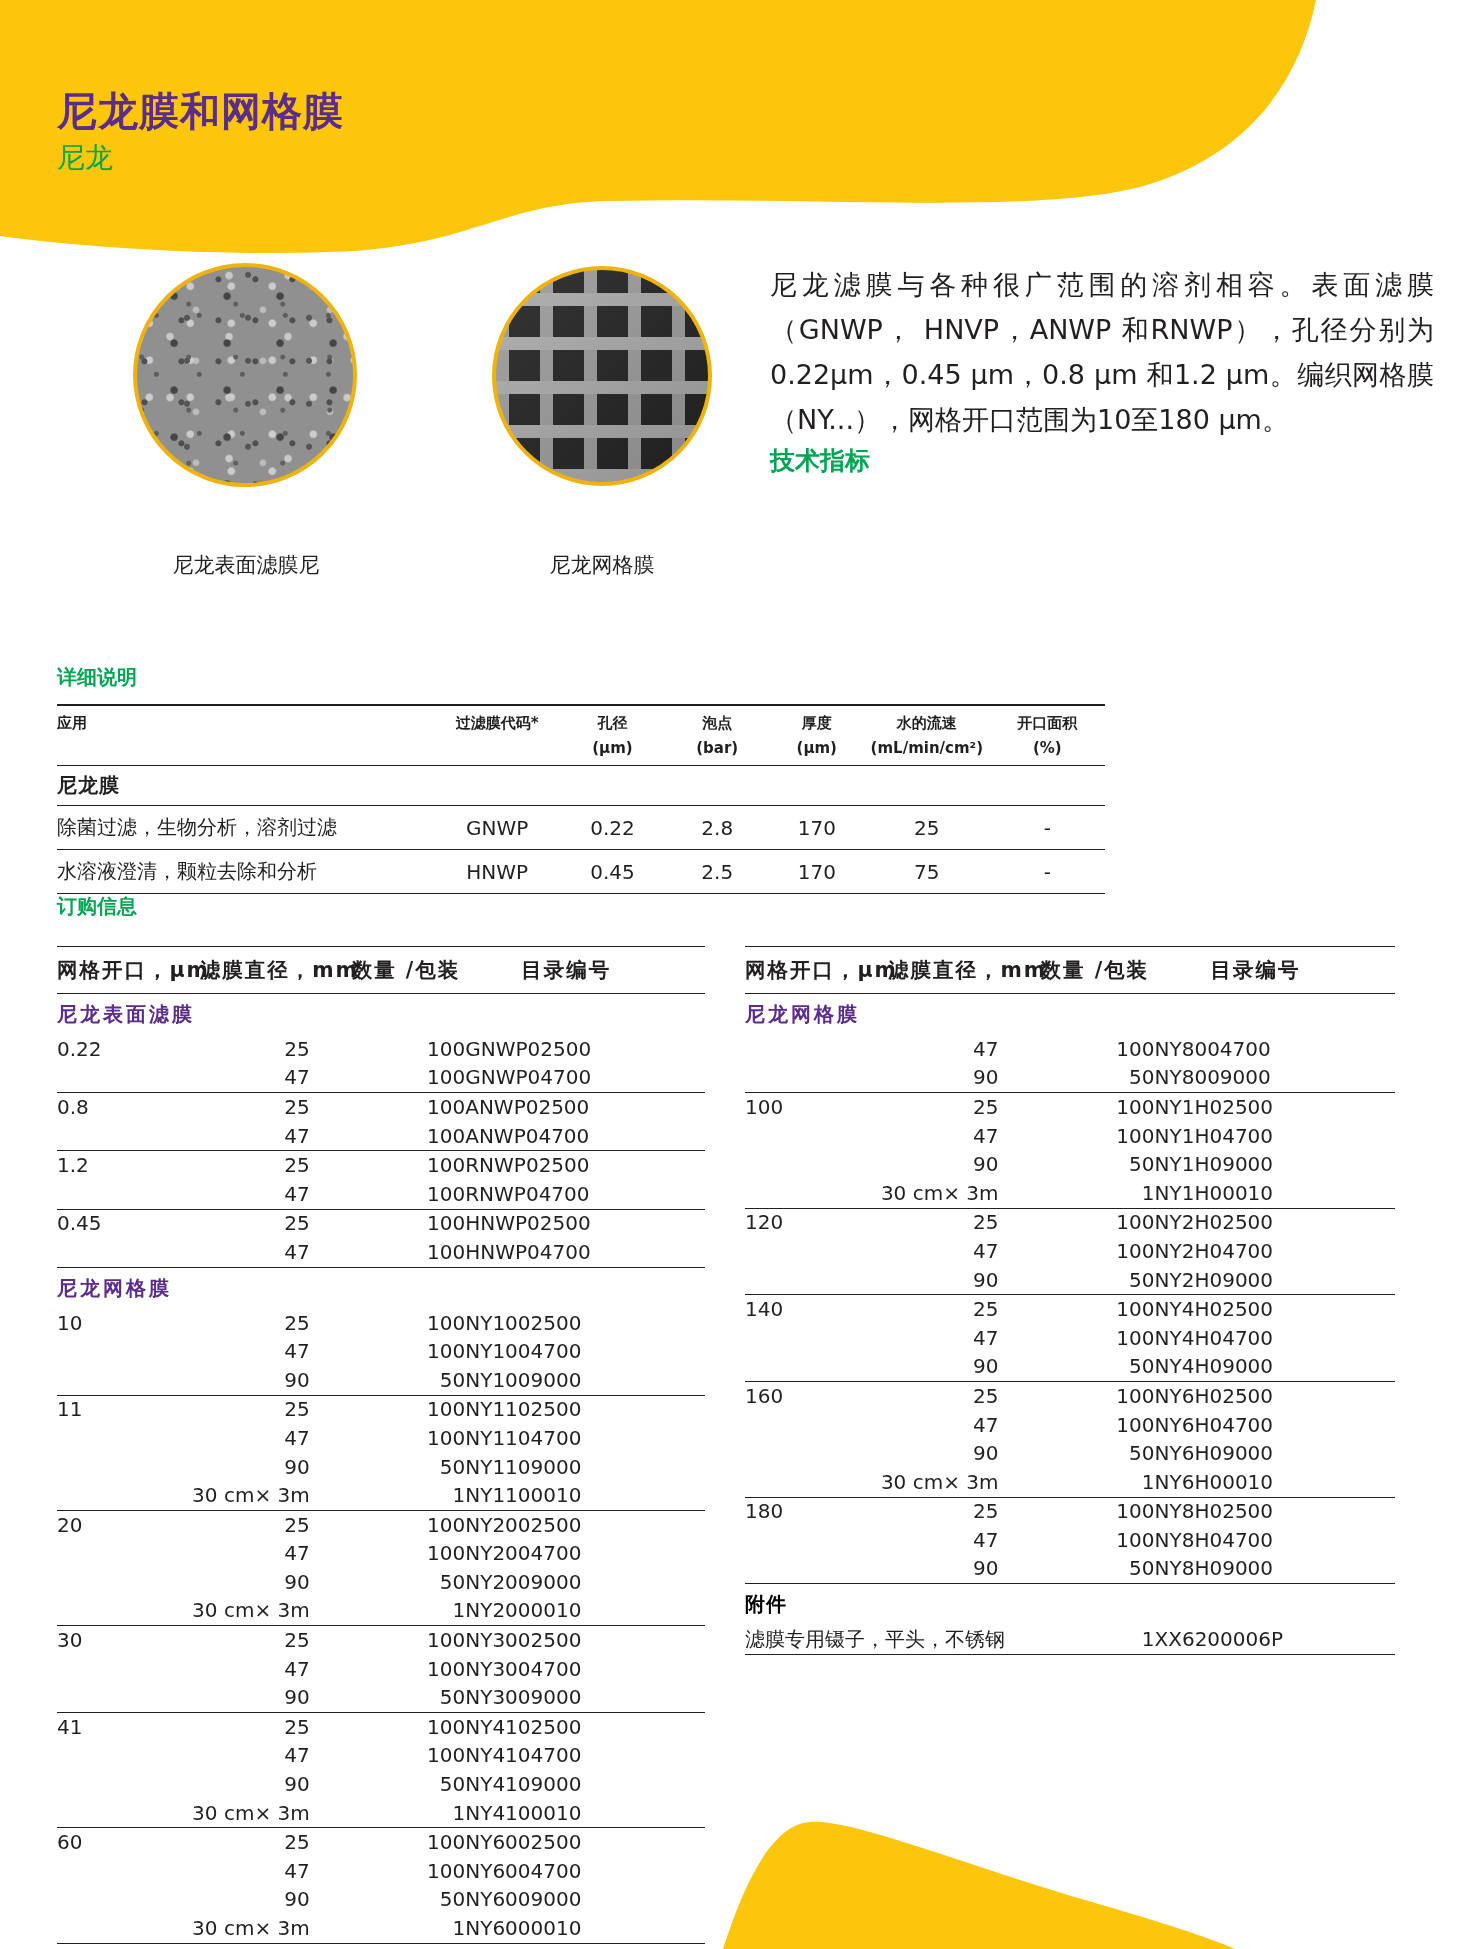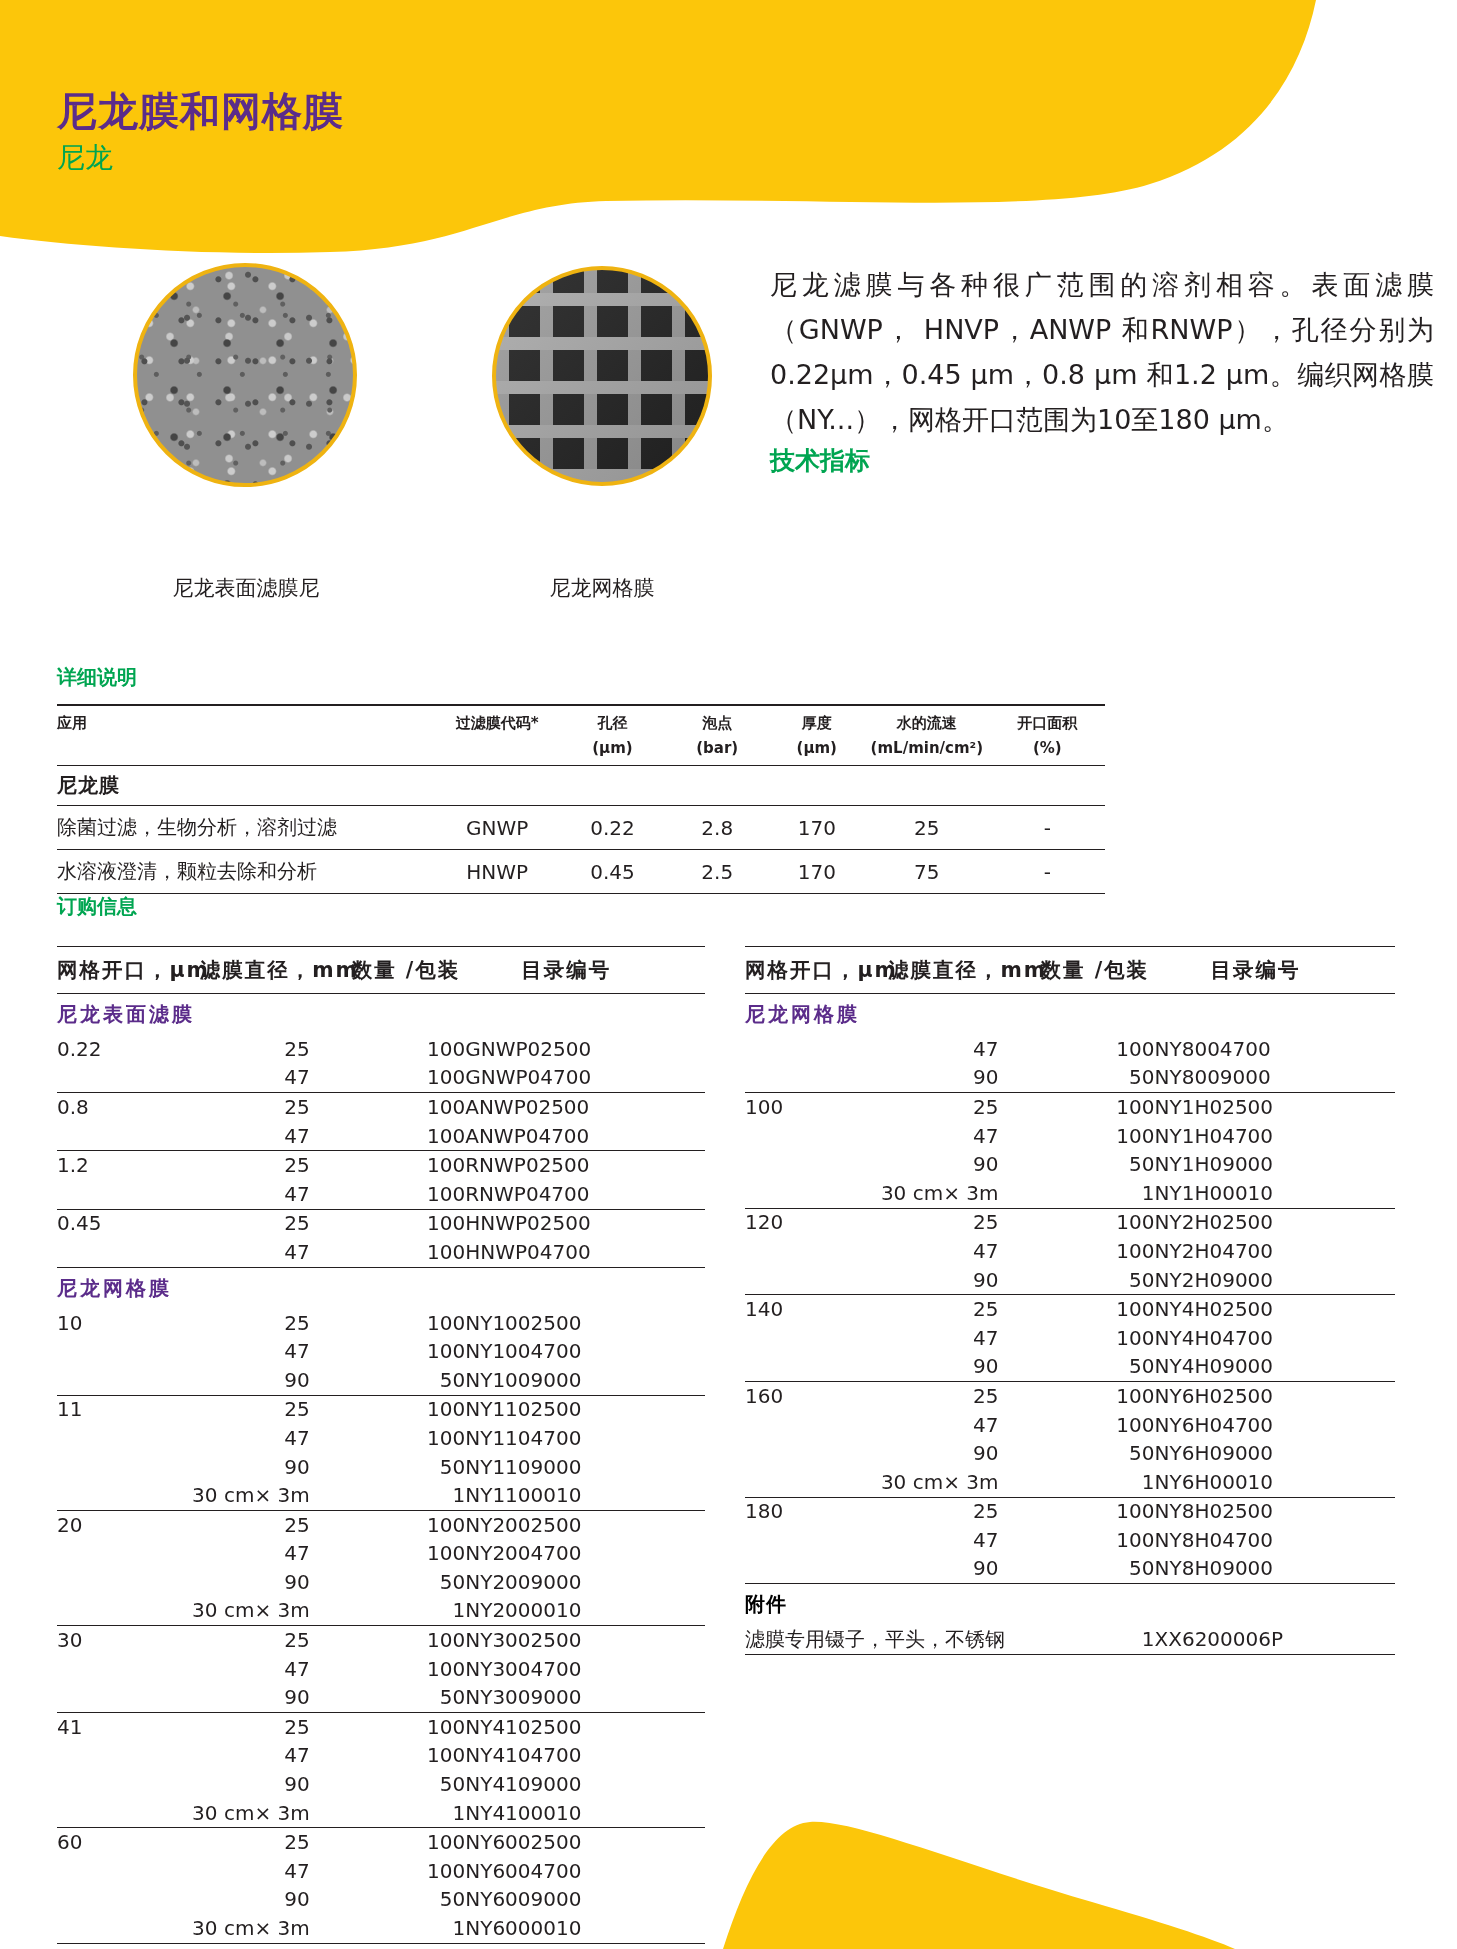--- a/index.html
+++ b/index.html
@@ -29,21 +29,21 @@
       radial-gradient(circle at 88% 84%, #bdbdbd 2.5px, transparent 4px);
     background-size:37px 41px,53px 47px,43px 59px,61px 43px,47px 53px,59px 61px,41px 37px,67px 51px;
   }
   .sem2{left:492px;top:266px;width:220px;height:220px;
     background-color:#242424;
     background-image:
       linear-gradient(135deg, rgba(255,255,255,0.08), rgba(0,0,0,0.15)),
       repeating-linear-gradient(0deg, #ababab 0 13px, transparent 13px 44px),
       repeating-linear-gradient(90deg, #9d9d9d 0 13px, transparent 13px 44px);
   }
-  .caption{width:240px;text-align:center;font-size:21px;color:#231f20;margin-top:23px;}
+  .caption{width:240px;text-align:center;font-size:21px;color:#231f20;}
   .cap1{left:126px;top:551px;}
   .cap2{left:482px;top:551px;}
   
   .intro{left:770px;top:262px;width:664px;font-size:27px;line-height:45px;text-align:justify;}
   .tech-title{left:770px;top:444px;font-size:25px;font-weight:bold;color:#00a551;}
   .tech-specs{left:770px;top:480px;font-size:24px;line-height:31.5px;}
   
   .sec-heading{font-size:20px;font-weight:bold;color:#00a551;}
   .detail-heading{left:57px;top:664px;}
   .ordering-heading{left:57px;top:893px;}

